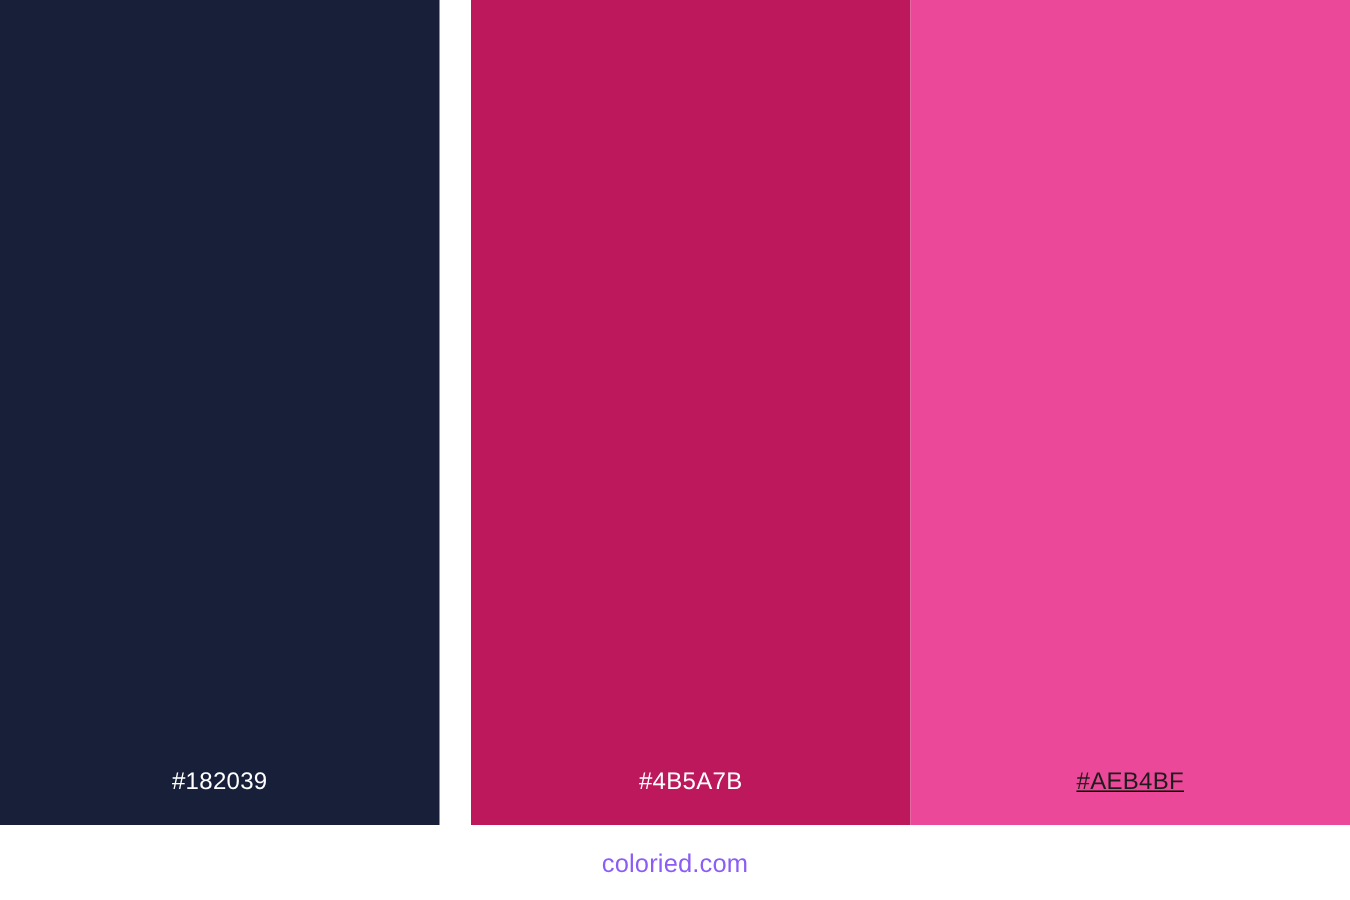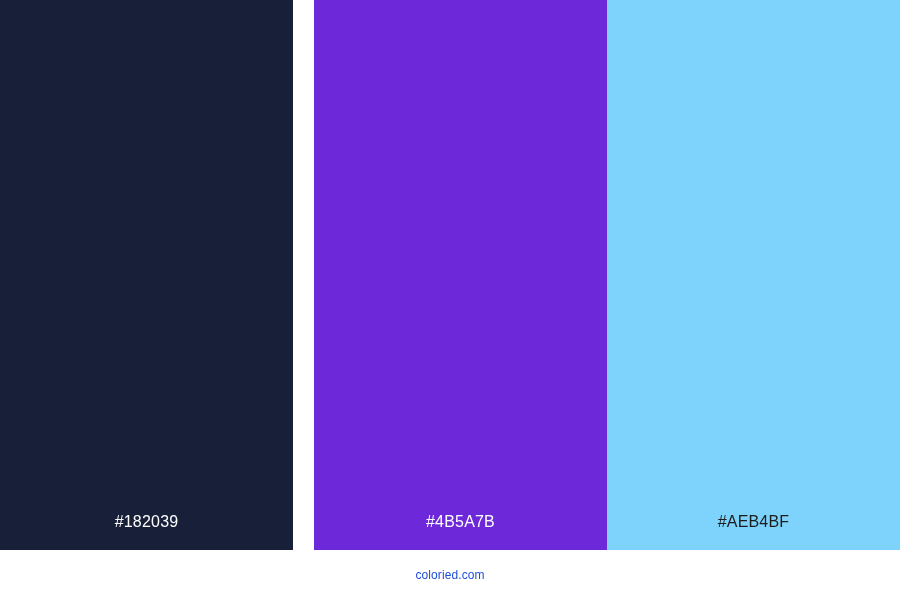--- a/index.html
+++ b/index.html
@@ -65,43 +65,43 @@
     width: 900px;
     height: 50px;
     background: #ffffff;
     display: flex;
     align-items: center;
     justify-content: center;
   }
 
   .footer-text {
     font-family: "Liberation Sans", sans-serif;
-    font-size: 12px;
+    font-size: 17px;
     font-weight: 400;
-    color: #1d4ed8;
+    color: #8b5cf6;
     letter-spacing: 0.1px;
     line-height: 1;
   }
 </style>
 </head>
 <body>
 
 <div class="palette-page">
 
   <div class="swatch-strip">
 
     <div class="swatch on-dark" style="background-color: rgb(24, 32, 57);">
       <span class="swatch-label">#182039</span>
     </div>
 
-    <div class="swatch on-dark" style="background-color: #6d28d9; margin-left: 21px;">
+    <div class="swatch on-dark" style="background-color: #be185d; margin-left: 21px;">
       <span class="swatch-label">#4B5A7B</span>
     </div>
 
-    <div class="swatch on-light" style="background-color: #7dd3fc;">
+    <div class="swatch on-light" style="background-color: #ec4899; text-decoration: underline;">
       <span class="swatch-label">#AEB4BF</span>
     </div>
 
 
 
   </div>
 
   <div class="footer">
     <span class="footer-text">coloried.com</span>
   </div>

